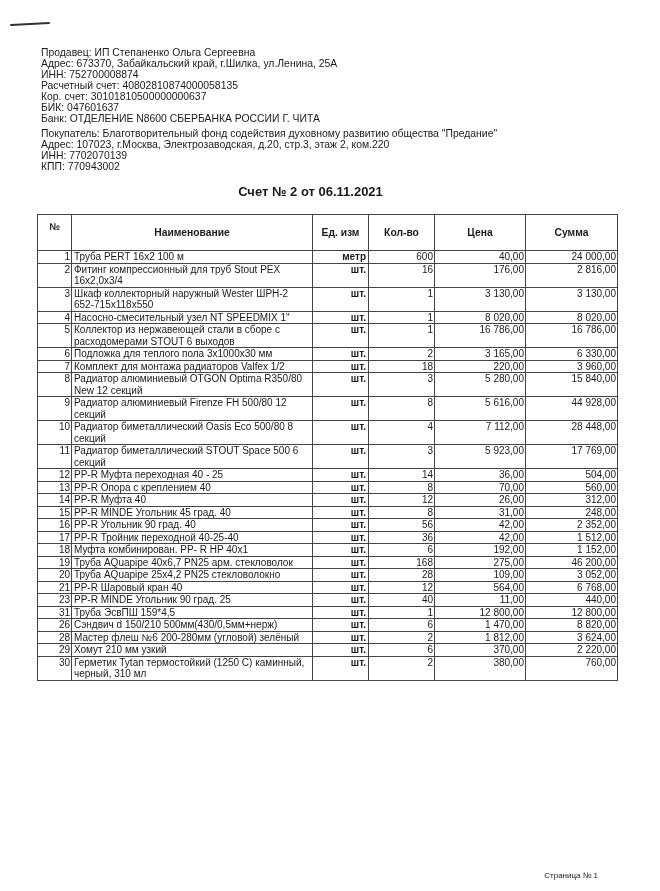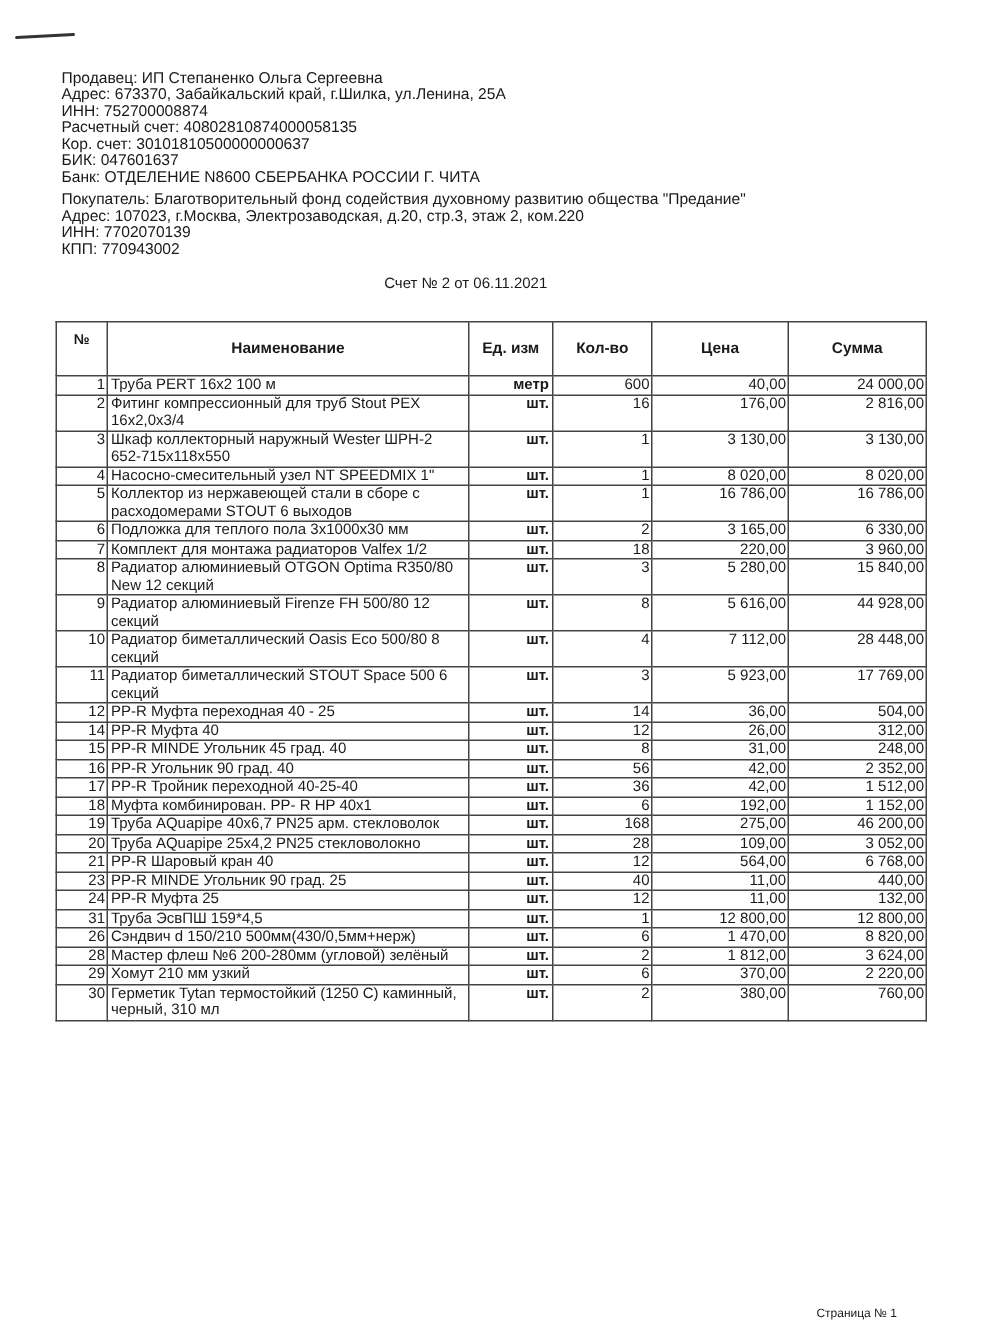--- a/index.html
+++ b/index.html
@@ -2,21 +2,21 @@
 <html><head>
 <meta charset="utf-8">
 <style>
   html, body { margin:0; padding:0; }
   body { width:660px; height:891px; background:#ffffff; position:relative; overflow:hidden;
          font-family:"Liberation Sans", sans-serif; color:#1a1a1a; }
   .scan-mark { position:absolute; left:10px; top:23px; width:40px; height:2px; background:#333; transform:rotate(-3deg); border-radius:1px; }
   .info { position:absolute; left:41px; font-size:10.4px; line-height:11px; white-space:nowrap; }
   .seller { top:47px; }
   .buyer { top:128px; }
-  .title { position:absolute; top:184px; left:0; width:621px; text-align:center; font-weight:normal; font-size:10px; }
+  .title { position:absolute; top:184px; left:0; width:621px; text-align:center; font-weight:bold; font-size:13px; }
   table { position:absolute; left:37px; top:214px; border-collapse:collapse; font-size:10px; line-height:11.5px; width:581px; }
   td, th { border:1px solid #444; padding:0 2px; vertical-align:top; }
   th { font-weight:bold; font-size:10.3px; height:29px; vertical-align:middle; text-align:center; line-height:11px; }
   th.c-no { font-size:9.5px; vertical-align:top; padding-top:6px; }
   td.num { text-align:right; padding-right:1px; }
   td.name { text-align:left; }
   td.unit { text-align:right;font-weight:bold; }
   col.c1 { width:34px; } col.c2 { width:241px; } col.c3 { width:56px; } col.c4 { width:66px; } col.c5 { width:91px; } col.c6 { width:92px; }
   .page-no { position:absolute; right:62px; top:871px; font-size:8px; }
 </style>
@@ -153,20 +153,28 @@
       </tr>
       <tr>
         <td class="num">12</td>
         <td class="name">PP-R Муфта переходная 40 - 25</td>
         <td class="unit">шт.</td>
         <td class="num">14</td>
         <td class="num">36,00</td>
         <td class="num">504,00</td>
       </tr>
       <tr>
+        <td class="num">13</td>
+        <td class="name">PP-R Опора с креплением 40</td>
+        <td class="unit">шт.</td>
+        <td class="num">8</td>
+        <td class="num">70,00</td>
+        <td class="num">560,00</td>
+      </tr>
+      <tr>
         <td class="num">14</td>
         <td class="name">PP-R Муфта 40</td>
         <td class="unit">шт.</td>
         <td class="num">12</td>
         <td class="num">26,00</td>
         <td class="num">312,00</td>
       </tr>
       <tr>
         <td class="num">15</td>
         <td class="name">PP-R MINDE Угольник 45 град. 40</td>
@@ -225,28 +233,20 @@
       </tr>
       <tr>
         <td class="num">23</td>
         <td class="name">PP-R MINDE Угольник 90 град. 25</td>
         <td class="unit">шт.</td>
         <td class="num">40</td>
         <td class="num">11,00</td>
         <td class="num">440,00</td>
       </tr>
       <tr>
-        <td class="num">24</td>
-        <td class="name">PP-R Муфта 25</td>
-        <td class="unit">шт.</td>
-        <td class="num">12</td>
-        <td class="num">11,00</td>
-        <td class="num">132,00</td>
-      </tr>
-      <tr>
         <td class="num">31</td>
         <td class="name">Труба ЭсвПШ 159*4,5</td>
         <td class="unit">шт.</td>
         <td class="num">1</td>
         <td class="num">12 800,00</td>
         <td class="num">12 800,00</td>
       </tr>
       <tr>
         <td class="num">26</td>
         <td class="name">Сэндвич d 150/210 500мм(430/0,5мм+нерж)</td>

